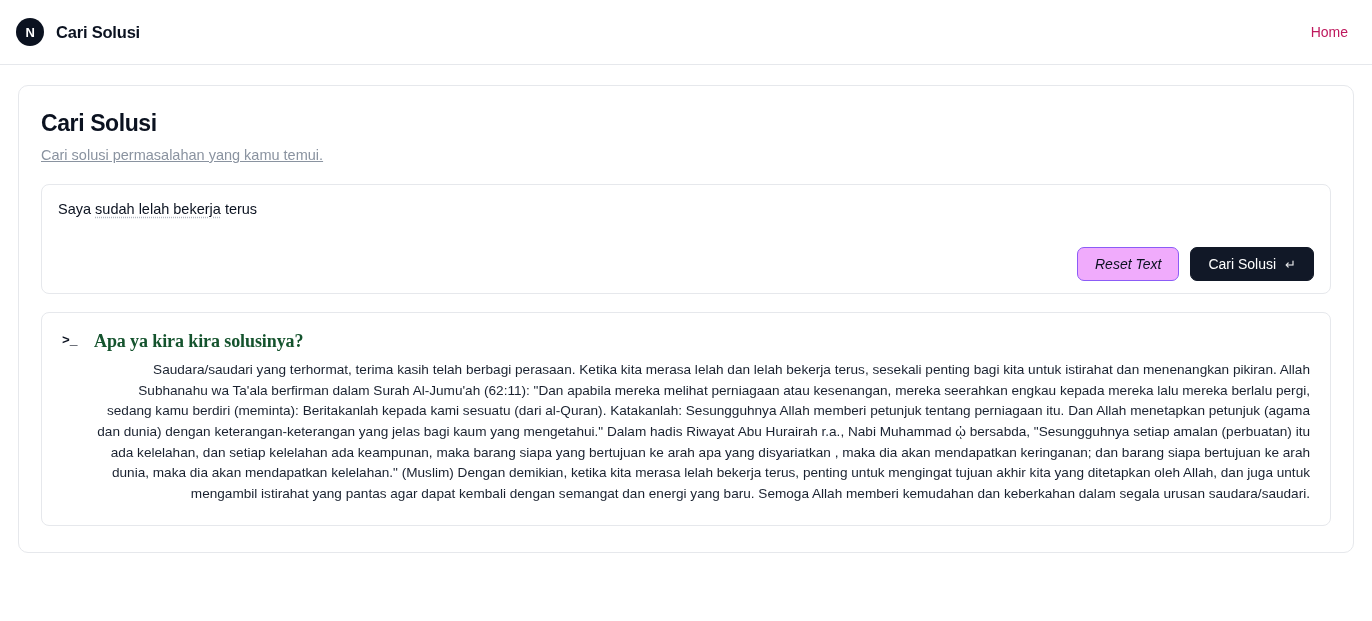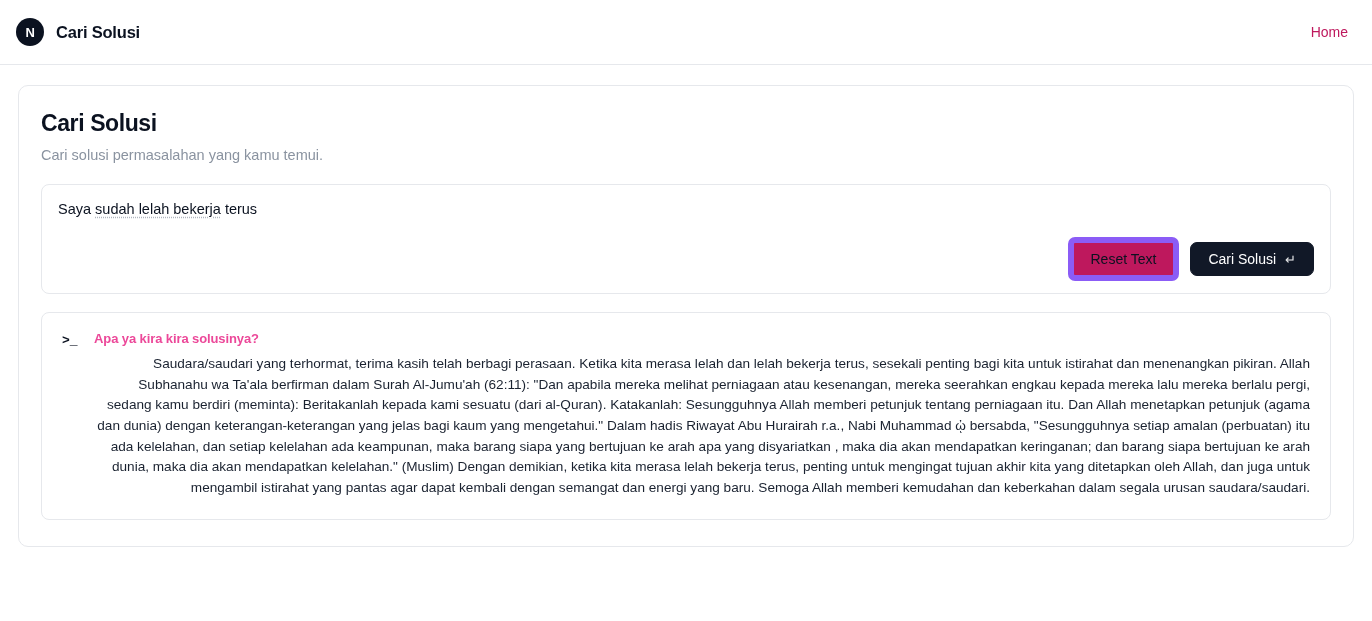--- a/index.html
+++ b/index.html
@@ -76,20 +76,21 @@
     font-size: 23px;
     font-weight: bold;
     letter-spacing: -0.4px;
     margin: 2px 0 0 0;
     color: #0b1220;
   }
   .page-subtitle {
     font-size: 14.5px;
     color: #8a93a0;
     margin: 10px 0 0 0;
+    text-decoration: underline;
   }
 
   
   .composer {
     margin-top: 21px;
     border: 1px solid #e6e8ec;
     border-radius: 8px;
     background: #ffffff;
     min-height: 110px;
     padding: 14px 16px 12px 16px;
@@ -126,23 +127,24 @@
   .btn {
     font-family: "Liberation Sans", sans-serif;
     font-size: 14px;
     border-radius: 7px;
     padding: 9px 17px;
     cursor: pointer;
     line-height: 1;
     white-space: nowrap;
   }
   .btn-secondary {
-    background: #be185d;
-    border: 6px solid #8b5cf6;
-    color: #0b1220;
+    background: #f0abfc;
+    border: 1px solid #8b5cf6;
+    color: #0b1220;
+    font-style: italic;
   }
   .btn-primary {
     background: #111827;
     border: 1px solid #111827;
     color: #ffffff;
     display: inline-flex;
     align-items: center;
     gap: 9px;
   }
   .btn-key {
@@ -165,25 +167,26 @@
     width: 20px;
     padding-top: 3px;
     color: #0b1220;
     font-size: 13px;
     font-family: "Liberation Mono", monospace;
     font-weight: bold;
     line-height: 1;
   }
   .result-body { flex: 1 1 auto; }
   .result-title {
-    font-size: 13px;
-    font-weight: bold;
-    color: #ec4899;
+    font-size: 18px;
+    font-weight: bold;
+    color: #14532d;
     margin: 0 0 8px 0;
     letter-spacing: -0.1px;
+    font-family: Liberation Serif, serif;
   }
   .result-text {
     font-size: 13.6px;
     line-height: 1.52;
     color: #1a2230;
     margin: 0;
     text-align: right;
   }
 </style>
 </head>

